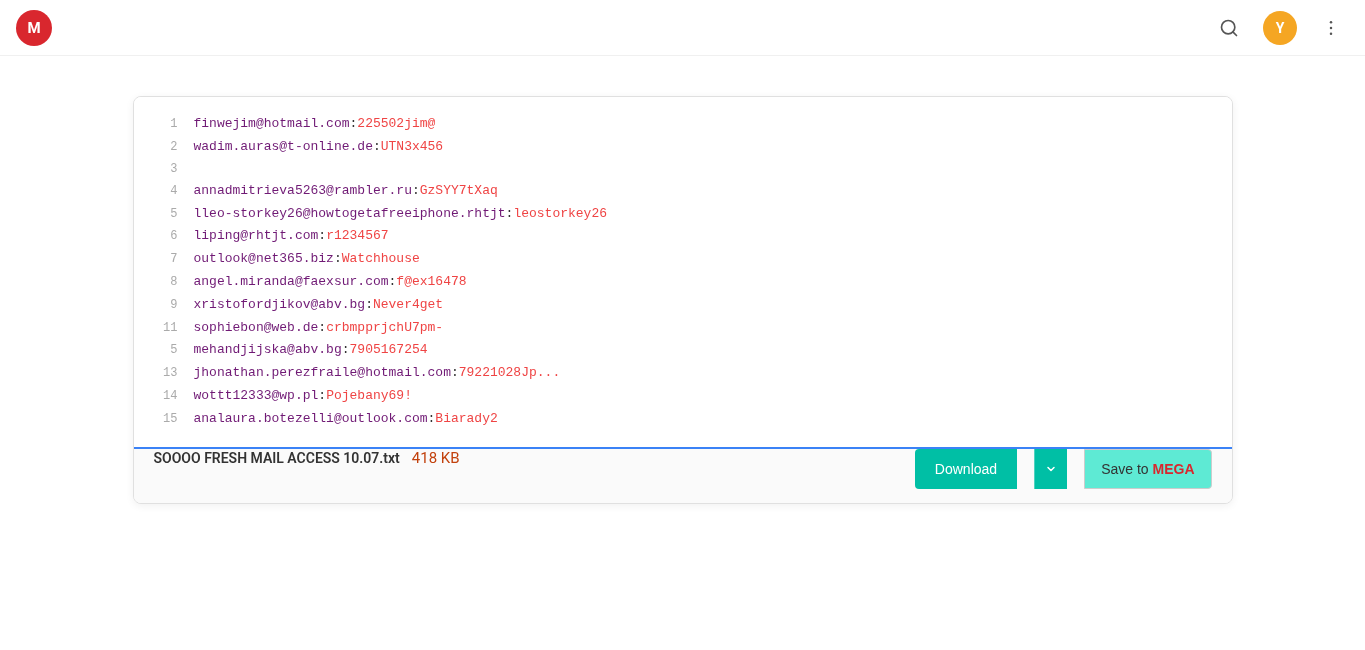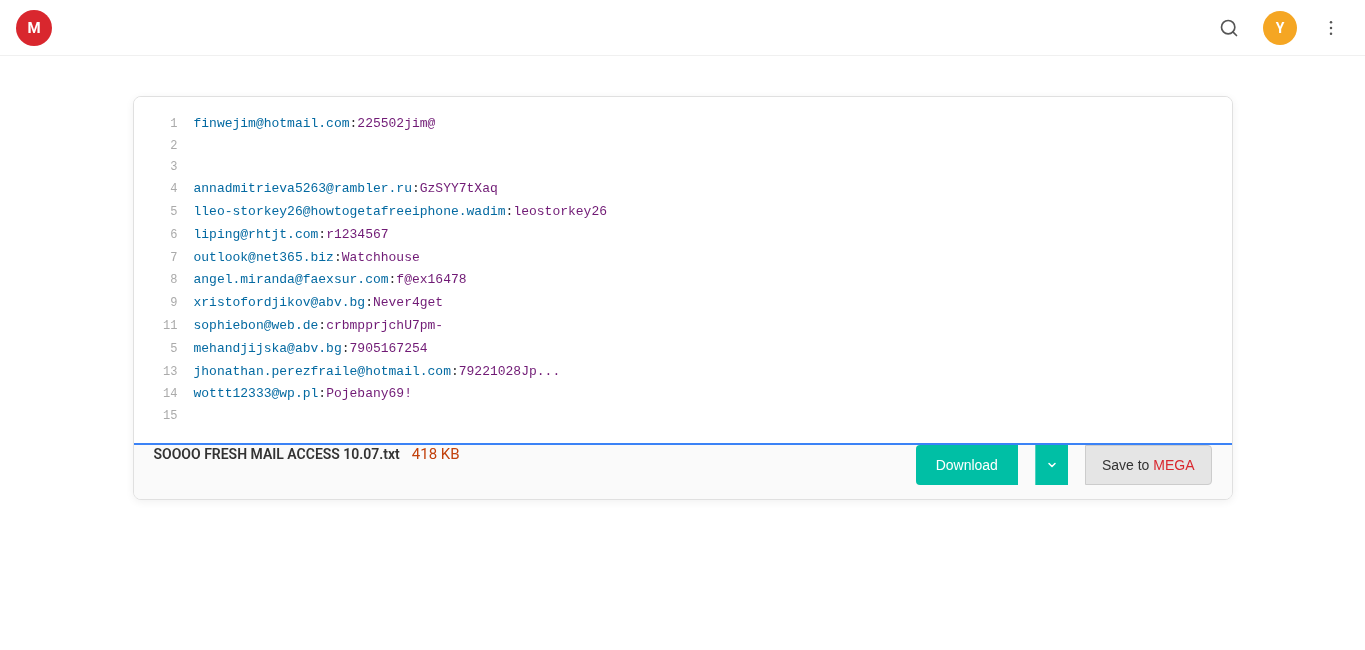--- a/index.html
+++ b/index.html
@@ -110,27 +110,27 @@
       text-align: right;
       margin-right: 16px;
       user-select: none;
       font-size: 12px;
     }
     .line-content {
       color: #0070c0;
       white-space: pre;
     }
     .line-content .email-part {
-      color: #0369a1;
+      color: #701a75;
     }
     .line-content .separator {
       color: #333;
     }
     .line-content .password-part {
-      color: #701a75;
+      color: #ef4444;
     }
 
     
     .bottom-bar {
       display: flex;
       align-items: flex-start;
       justify-content: space-between;
       padding: 0 20px;
       height: 56px;
       border-top: 2px solid #3b82f6;
@@ -176,35 +176,35 @@
       border-left: 1px solid rgba(255,255,255,0.3);
       padding: 10px 10px;
       font-size: 12px;
       cursor: pointer;
       border-radius: 0;
       height: 40px;
       display: flex;
       align-items: center;
     }
     .btn-save-mega {
-      background: #e5e5e5;
+      background: #5eead4;
       color: #333;
       border: 1px solid #ccc;
       padding: 10px 16px;
       font-size: 14px;
       font-weight: 500;
       cursor: pointer;
       border-radius: 0 4px 4px 0;
       height: 40px;
       display: flex;
       align-items: center;
     }
     .btn-save-mega .mega-text-red {
       color: #d9272e;
-      font-weight: 400;
+      font-weight: 700;
     }
 
     
     svg { display: block; }
   </style>
 </head>
 <body>
 
 <nav class="navbar">
   <div class="navbar-left">
@@ -231,31 +231,32 @@
 <div class="main-content">
   <div class="file-card">
 
     <div class="code-preview" id="code-lines-container">
     <div class="code-line">
           <span class="line-number">1</span>
           <span class="line-content"><span class="email-part">finwejim@hotmail.com</span><span class="separator">:</span><span class="password-part">225502jim@</span></span>
         </div>
         <div class="code-line">
           <span class="line-number">2</span>
+          <span class="line-content"><span class="email-part">wadim.auras@t-online.de</span><span class="separator">:</span><span class="password-part">UTN3x456</span></span>
         </div>
         <div class="code-line">
           <span class="line-number">3</span>
         </div>
         <div class="code-line">
           <span class="line-number">4</span>
           <span class="line-content"><span class="email-part">annadmitrieva5263@rambler.ru</span><span class="separator">:</span><span class="password-part">GzSYY7tXaq</span></span>
         </div>
         <div class="code-line">
           <span class="line-number">5</span>
-          <span class="line-content"><span class="email-part">lleo-storkey26@howtogetafreeiphone.wadim</span><span class="separator">:</span><span class="password-part">leostorkey26</span></span>
+          <span class="line-content"><span class="email-part">lleo-storkey26@howtogetafreeiphone.rhtjt</span><span class="separator">:</span><span class="password-part">leostorkey26</span></span>
         </div>
         <div class="code-line">
           <span class="line-number">6</span>
           <span class="line-content"><span class="email-part">liping@rhtjt.com</span><span class="separator">:</span><span class="password-part">r1234567</span></span>
         </div>
         <div class="code-line">
           <span class="line-number">7</span>
           <span class="line-content"><span class="email-part">outlook@net365.biz</span><span class="separator">:</span><span class="password-part">Watchhouse</span></span>
         </div>
         <div class="code-line">
@@ -277,20 +278,21 @@
         <div class="code-line">
           <span class="line-number">13</span>
           <span class="line-content"><span class="email-part">jhonathan.perezfraile@hotmail.com</span><span class="separator">:</span><span class="password-part">79221028Jp...</span></span>
         </div>
         <div class="code-line">
           <span class="line-number">14</span>
           <span class="line-content"><span class="email-part">wottt12333@wp.pl</span><span class="separator">:</span><span class="password-part">Pojebany69!</span></span>
         </div>
         <div class="code-line">
           <span class="line-number">15</span>
+          <span class="line-content"><span class="email-part">analaura.botezelli@outlook.com</span><span class="separator">:</span><span class="password-part">Biarady2</span></span>
         </div>
       </div>
 
     <div class="bottom-bar">
       <div class="file-info">
         <span class="file-name">SOOOO FRESH MAIL ACCESS 10.07.txt</span>
         <span class="file-size">418 KB</span>
       </div>
       <div class="action-buttons">
         <button class="btn-download">

